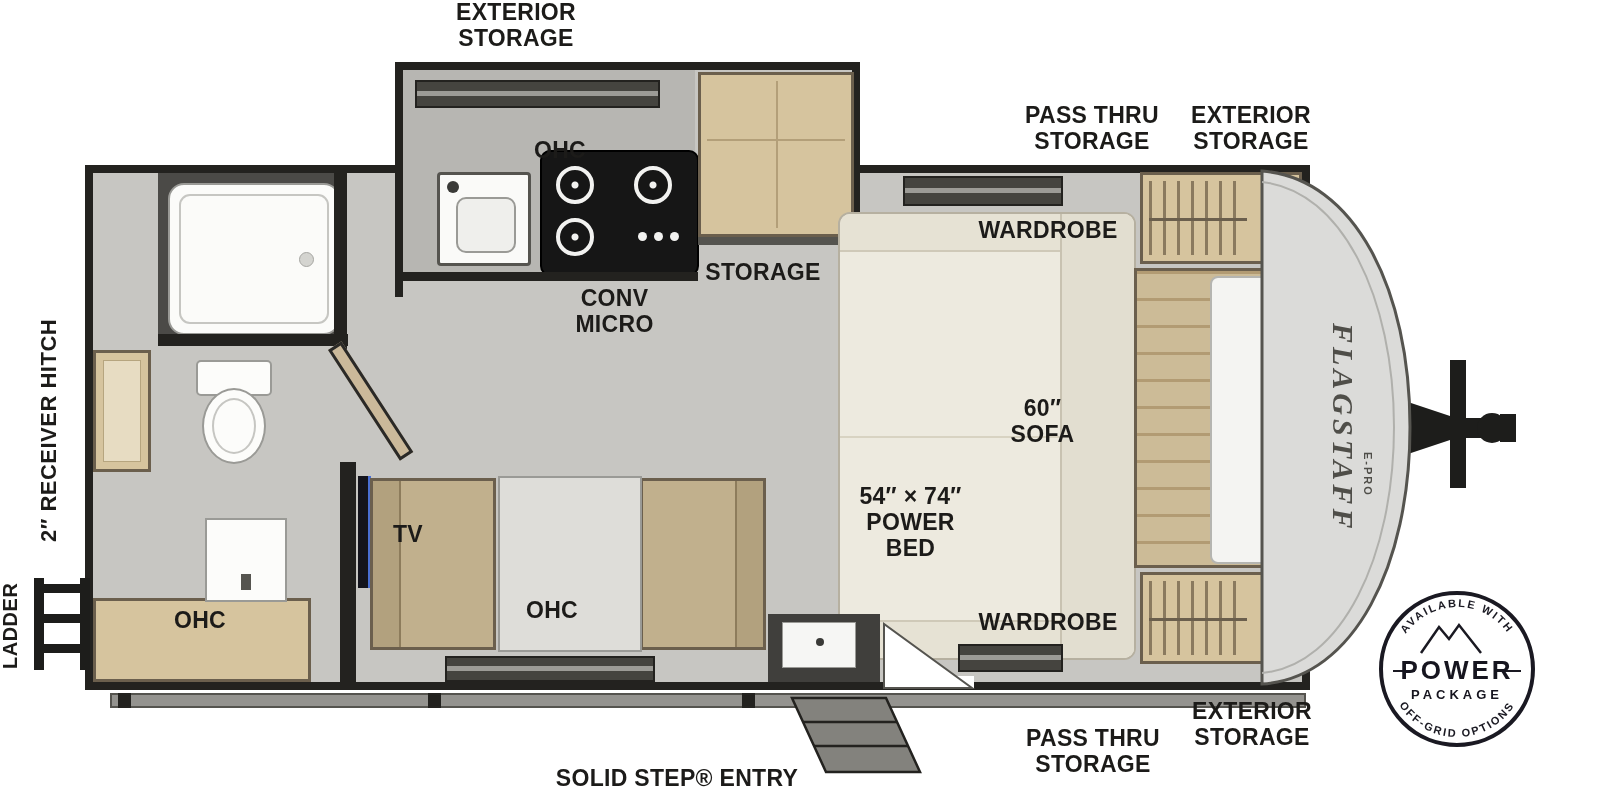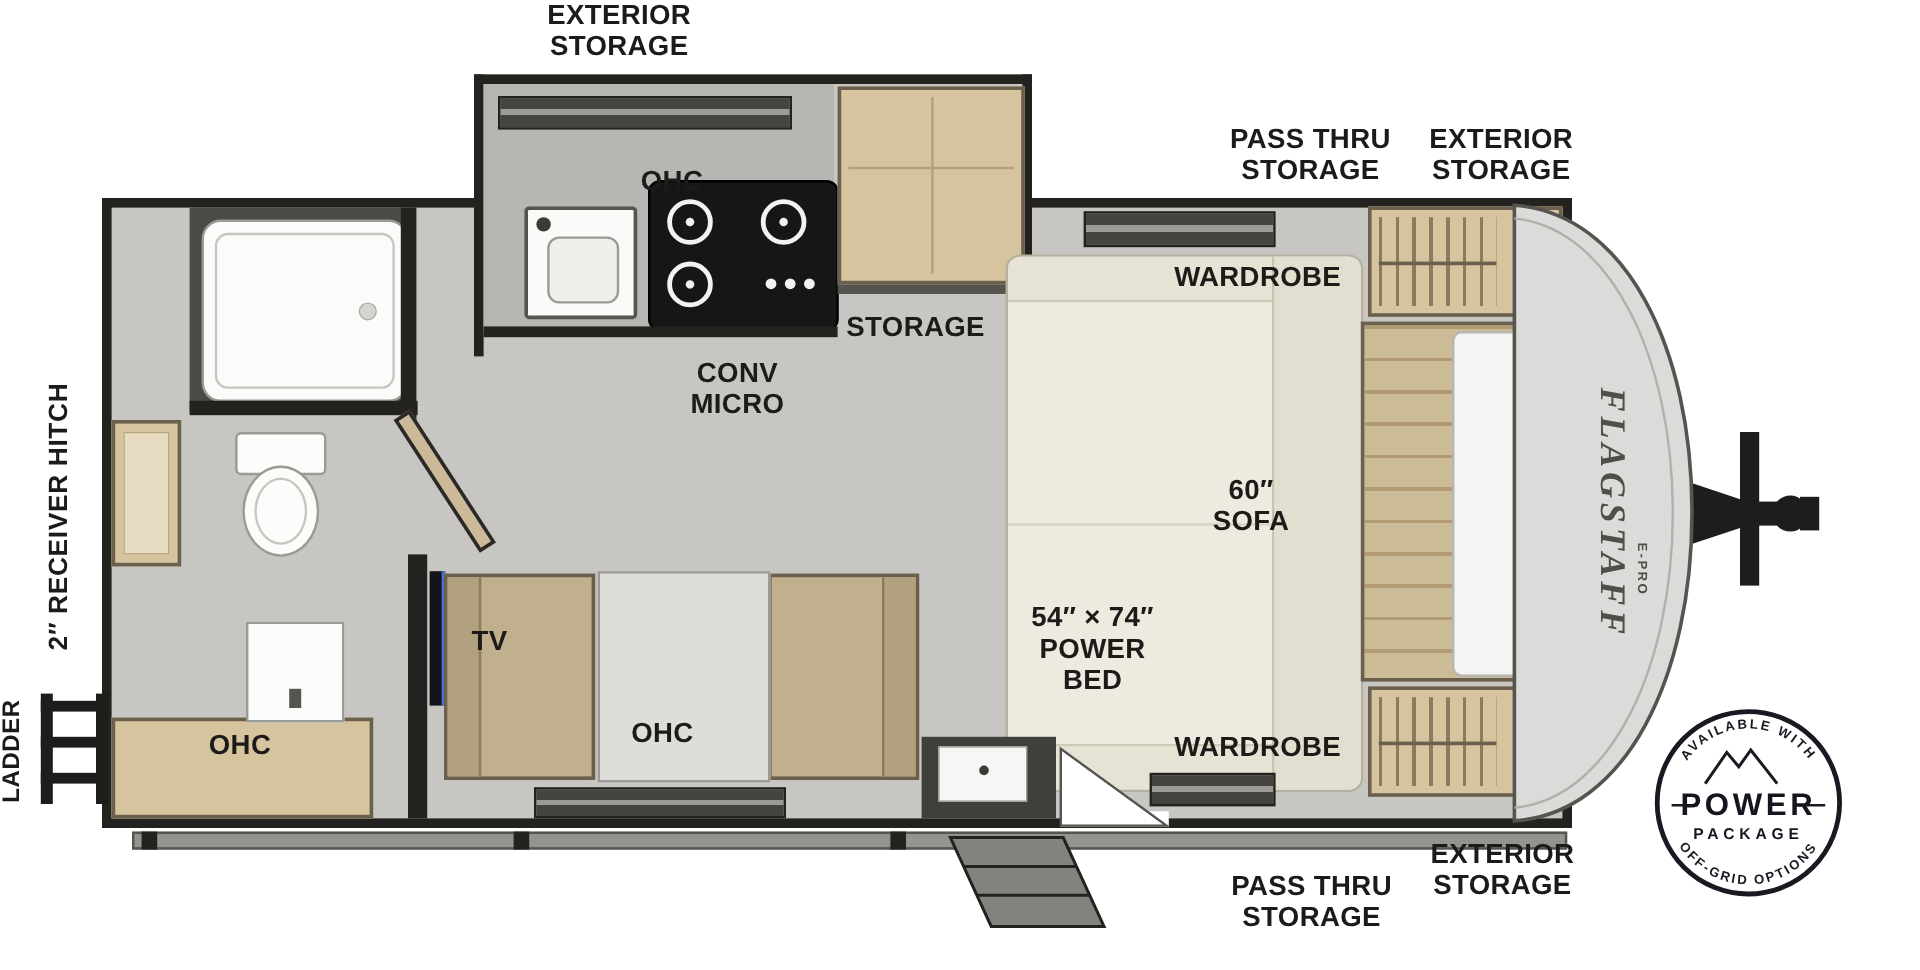--- a/index.html
+++ b/index.html
@@ -226,41 +226,42 @@
   </div>
   <div class="lbl" style="left:992px;top:103px;width:200px;">
     <div>PASS THRU</div>
     <div>STORAGE</div>
   </div>
   <div class="lbl" style="left:1151px;top:103px;width:200px;">
     <div>EXTERIOR</div>
     <div>STORAGE</div>
   </div>
   <div class="lbl" style="left:505px;top:138px;width:110px;">OHC</div>
-  <div class="lbl" style="left:542px;top:286px;width:145px;margin-top:12px;">
+  <div class="lbl" style="left:542px;top:286px;width:145px;">
     <div>CONV</div>
     <div>MICRO</div>
   </div>
   <div class="lbl" style="left:683px;top:260px;width:160px;">STORAGE</div>
   <div class="lbl" style="left:950px;top:218px;width:196px;">WARDROBE</div>
   <div class="lbl" style="left:985px;top:396px;width:115px;">
     <div>60″</div>
     <div>SOFA</div>
   </div>
-  <div class="lbl" style="left:828px;top:502px;width:165px;">
+  <div class="lbl" style="left:828px;top:484px;width:165px;">
     <div>54″ × 74″</div>
     <div>POWER</div>
     <div>BED</div>
   </div>
   <div class="lbl" style="left:950px;top:610px;width:196px;">WARDROBE</div>
   <div class="lbl" style="left:378px;top:522px;width:60px;">TV</div>
   <div class="lbl" style="left:482px;top:598px;width:140px;">OHC</div>
   <div class="lbl" style="left:145px;top:608px;width:110px;">OHC</div>
   <div class="vlbl" style="left:0;top:570px;height:112px;width:26px;font-size:20px;">LADDER</div>
   <div class="vlbl" style="left:38px;top:288px;height:285px;width:32px;">2″ RECEIVER HITCH</div>
+  <div class="lbl" style="left:537px;top:766px;width:280px;">SOLID STEP® ENTRY</div>
   <div class="lbl" style="left:993px;top:726px;width:200px;">
     <div>PASS THRU</div>
     <div>STORAGE</div>
   </div>
   <div class="lbl" style="left:1152px;top:699px;width:200px;">
     <div>EXTERIOR</div>
     <div>STORAGE</div>
   </div>
 
   <div class="badge">

